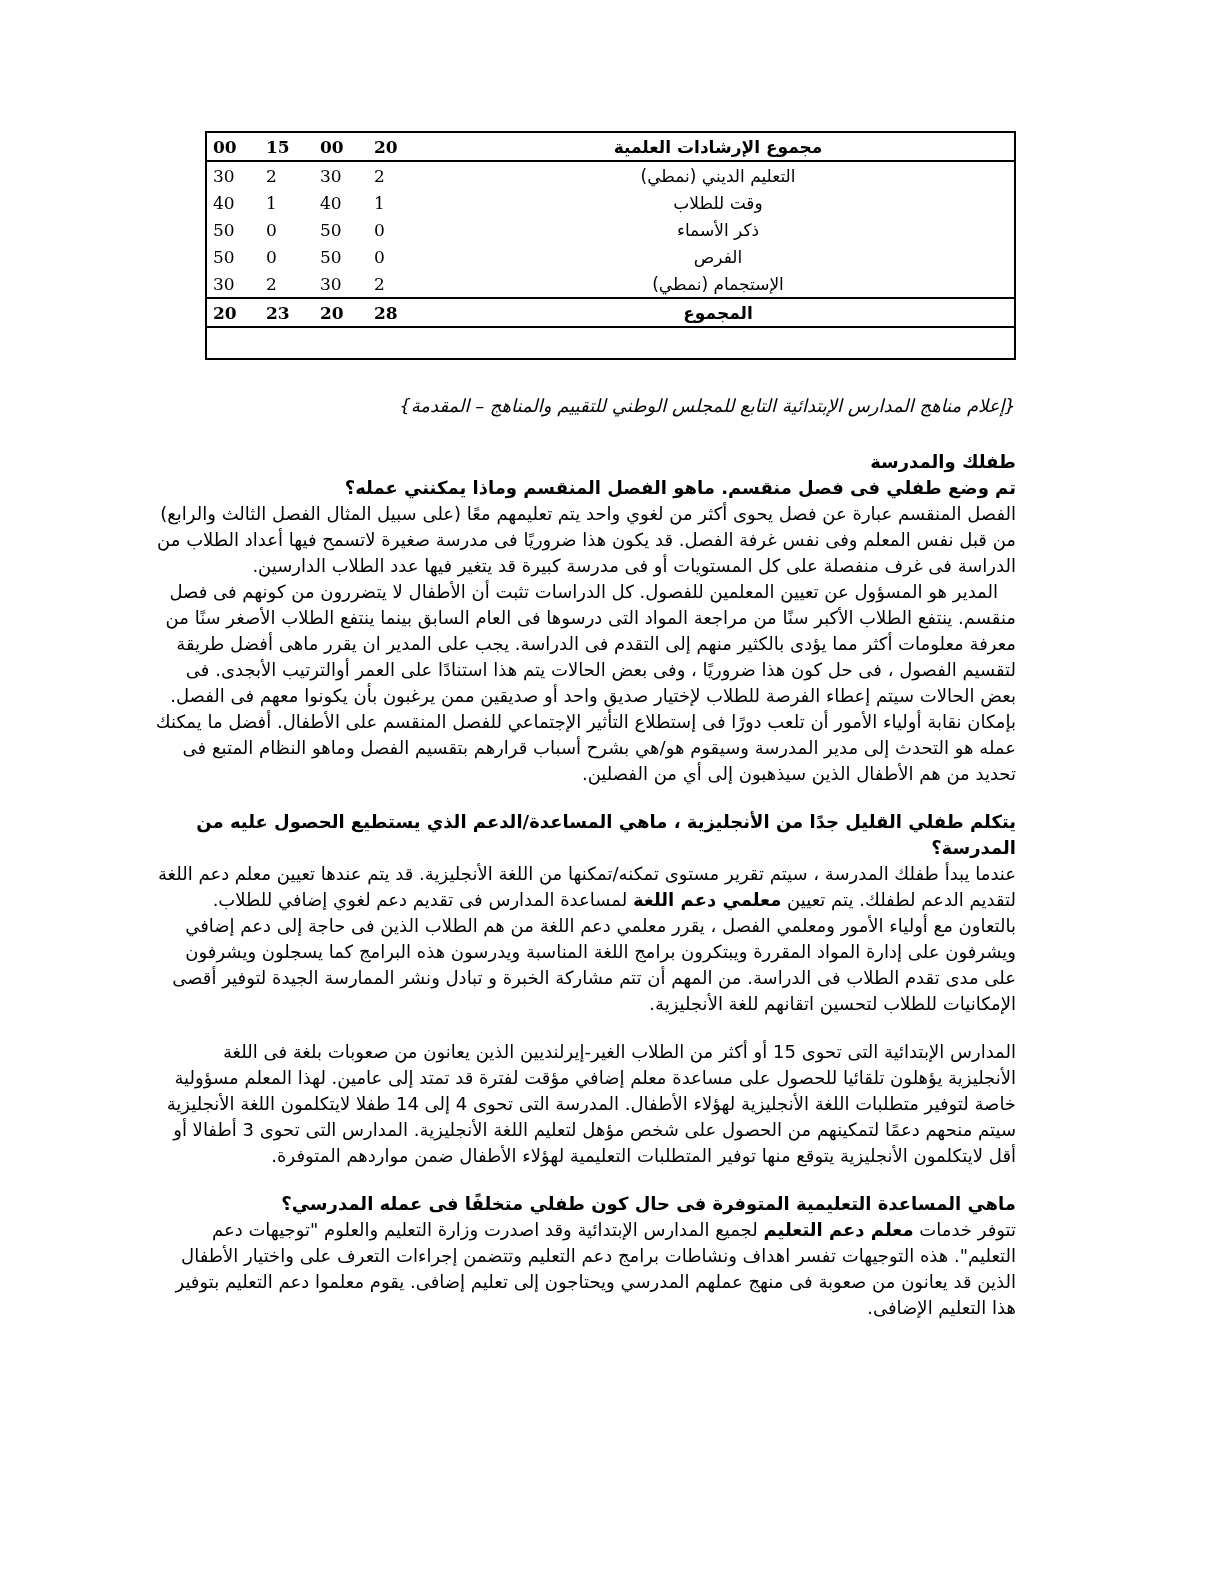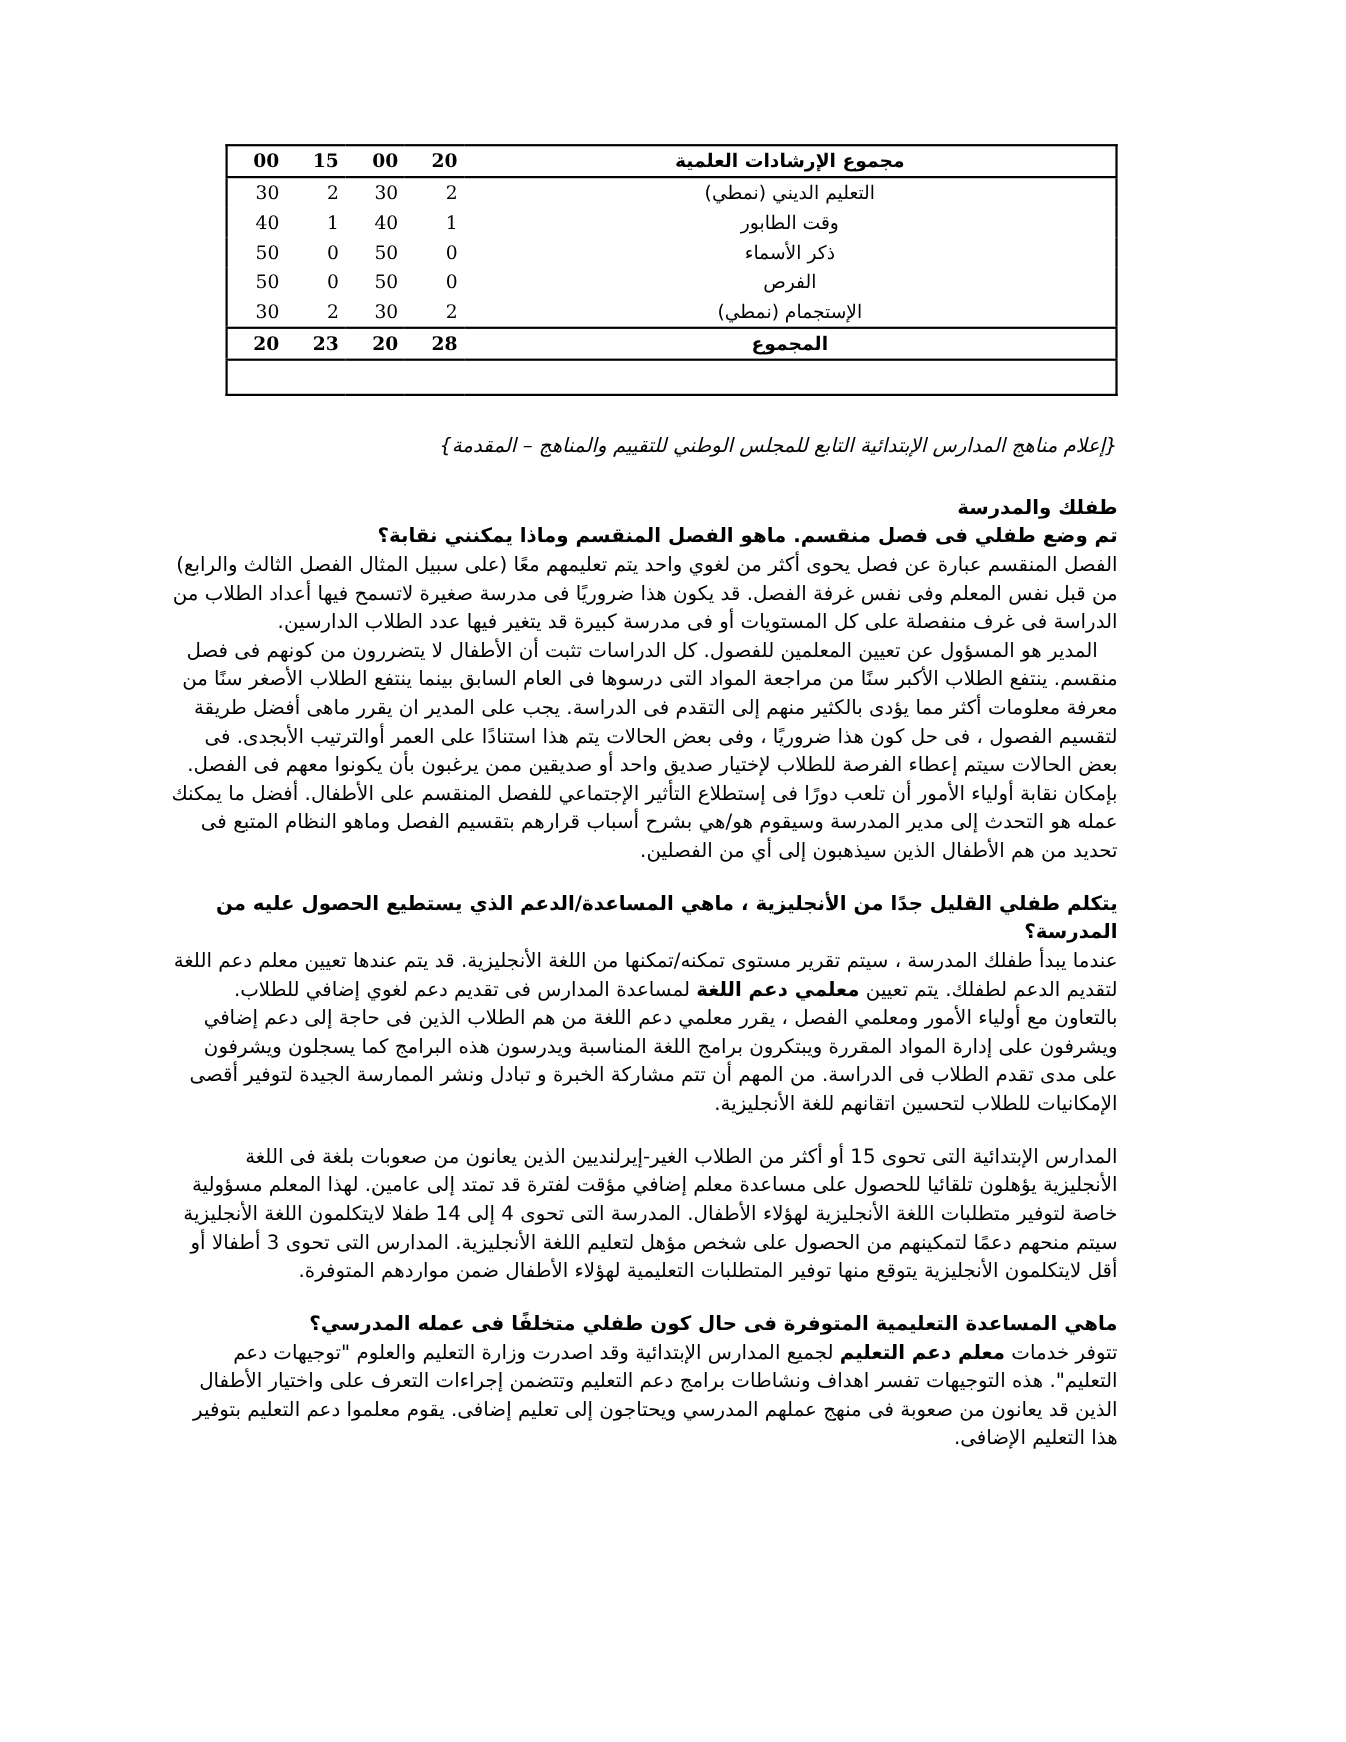--- a/index.html
+++ b/index.html
@@ -23,21 +23,21 @@
   }
   .tt td {
     padding:0 6px;
     height:27px;
     font-size:17px;
     vertical-align:middle;
     overflow:hidden;
     white-space:nowrap;
   }
   .tt td.lbl { text-align:center; }
-  .tt td.num { text-align:right; font-family:"DejaVu Serif", serif; }
+  .tt td.num { text-align:left; font-family:"DejaVu Serif", serif; }
   .tt tr.hdr td { font-weight:bold; border-bottom:2px solid #000; }
   .tt tr.total td { font-weight:bold; border-top:2px solid #000; border-bottom:2px solid #000; }
   .tt tr.empty td { height:30px; }
 
   
   .doc { margin-top:33px; font-size:18px; line-height:26px; text-align:right; }
   .note { font-style:italic; margin-bottom:30px; }
   .h1 { font-weight:bold; margin-top:30px; }
   .hq { font-weight:bold; }
   .gap { margin-top:22px; }
@@ -67,21 +67,21 @@
             <td class="num">00</td>
           </tr>
           <tr class="">
             <td class="lbl">التعليم الديني (نمطي)</td>
             <td class="num">2</td>
             <td class="num">30</td>
             <td class="num">2</td>
             <td class="num">30</td>
           </tr>
           <tr class="">
-            <td class="lbl">وقت الطابور</td>
+            <td class="lbl">وقت للطلاب</td>
             <td class="num">1</td>
             <td class="num">40</td>
             <td class="num">1</td>
             <td class="num">40</td>
           </tr>
           <tr class="">
             <td class="lbl">ذكر الأسماء</td>
             <td class="num">0</td>
             <td class="num">50</td>
             <td class="num">0</td>
@@ -115,21 +115,21 @@
             <td class="num"></td>
             <td class="num"></td>
           </tr>
         </tbody>
     </table>
 
     <div class="doc">
       <div class="note">{إعلام مناهج المدارس الإبتدائية التابع للمجلس الوطني للتقييم والمناهج – المقدمة}</div>
       <div id="docblocks">
           <div class="blk h1"><span>طفلك والمدرسة</span></div>
-          <div class="blk hq"><span>تم وضع طفلي فى فصل منقسم. ماهو الفصل المنقسم وماذا يمكنني نقابة؟</span></div>
+          <div class="blk hq"><span>تم وضع طفلي فى فصل منقسم. ماهو الفصل المنقسم وماذا يمكنني عمله؟</span></div>
           <div class="blk para"><span>الفصل المنقسم عبارة عن فصل يحوى أكثر من لغوي واحد يتم تعليمهم معًا (على سبيل المثال الفصل الثالث والرابع) من قبل نفس المعلم وفى نفس غرفة الفصل. قد يكون هذا ضروريًا فى مدرسة صغيرة لاتسمح فيها أعداد الطلاب من الدراسة فى غرف منفصلة على كل المستويات أو فى مدرسة كبيرة قد يتغير فيها عدد الطلاب الدارسين.</span></div>
           <div class="blk para ind"><span>المدير هو المسؤول عن تعيين المعلمين للفصول. كل الدراسات تثبت أن الأطفال لا يتضررون من كونهم فى فصل منقسم. ينتفع الطلاب الأكبر سنًا من مراجعة المواد التى درسوها فى العام السابق بينما ينتفع الطلاب الأصغر سنًا من معرفة معلومات أكثر مما يؤدى بالكثير منهم إلى التقدم فى الدراسة. يجب على المدير ان يقرر ماهى أفضل طريقة لتقسيم الفصول ، فى حل كون هذا ضروريًا ، وفى بعض الحالات يتم هذا استنادًا على العمر أوالترتيب الأبجدى. فى بعض الحالات سيتم إعطاء الفرصة للطلاب لإختيار صديق واحد أو صديقين ممن يرغبون بأن يكونوا معهم فى الفصل. بإمكان نقابة أولياء الأمور أن تلعب دورًا فى إستطلاع التأثير الإجتماعي للفصل المنقسم على الأطفال. أفضل ما يمكنك عمله هو التحدث إلى مدير المدرسة وسيقوم هو/هي بشرح أسباب قرارهم بتقسيم الفصل وماهو النظام المتبع فى تحديد من هم الأطفال الذين سيذهبون إلى أي من الفصلين.</span></div>
           <div class="blk hq gap"><span>يتكلم طفلي القليل جدًا من الأنجليزية ، ماهي المساعدة/الدعم الذي يستطيع الحصول عليه من المدرسة؟</span></div>
           <div class="blk para"><span>عندما يبدأ طفلك المدرسة ، سيتم تقرير مستوى تمكنه/تمكنها من اللغة الأنجليزية. قد يتم عندها تعيين معلم دعم اللغة لتقديم الدعم لطفلك. يتم تعيين </span><span class="b">معلمي دعم اللغة</span><span> لمساعدة المدارس فى تقديم دعم لغوي إضافي للطلاب. بالتعاون مع أولياء الأمور ومعلمي الفصل ، يقرر معلمي دعم اللغة من هم الطلاب الذين فى حاجة إلى دعم إضافي ويشرفون على إدارة المواد المقررة ويبتكرون برامج اللغة المناسبة ويدرسون هذه البرامج كما يسجلون ويشرفون على مدى تقدم الطلاب فى الدراسة. من المهم أن تتم مشاركة الخبرة و تبادل ونشر الممارسة الجيدة لتوفير أقصى الإمكانيات للطلاب لتحسين اتقانهم للغة الأنجليزية.</span></div>
           <div class="blk para gap"><span>المدارس الإبتدائية التى تحوى 15 أو أكثر من الطلاب الغير-إيرلنديين الذين يعانون من صعوبات بلغة فى اللغة الأنجليزية يؤهلون تلقائيا للحصول على مساعدة معلم إضافي مؤقت لفترة قد تمتد إلى عامين. لهذا المعلم مسؤولية خاصة لتوفير متطلبات اللغة الأنجليزية لهؤلاء الأطفال. المدرسة التى تحوى 4 إلى 14 طفلا لايتكلمون اللغة الأنجليزية سيتم منحهم دعمًا لتمكينهم من الحصول على شخص مؤهل لتعليم اللغة الأنجليزية. المدارس التى تحوى 3 أطفالا أو أقل لايتكلمون الأنجليزية يتوقع منها توفير المتطلبات التعليمية لهؤلاء الأطفال ضمن مواردهم المتوفرة.</span></div>
           <div class="blk hq gap"><span>ماهي المساعدة التعليمية المتوفرة فى حال كون طفلي متخلفًا فى عمله المدرسي؟</span></div>
           <div class="blk para"><span>تتوفر خدمات </span><span class="b">معلم دعم التعليم</span><span> لجميع المدارس الإبتدائية وقد اصدرت وزارة التعليم والعلوم "توجيهات دعم التعليم". هذه التوجيهات تفسر اهداف ونشاطات برامج دعم التعليم وتتضمن إجراءات التعرف على واختيار الأطفال الذين قد يعانون من صعوبة فى منهج عملهم المدرسي ويحتاجون إلى تعليم إضافى. يقوم معلموا دعم التعليم بتوفير هذا التعليم الإضافى.</span></div>
         </div>
     </div>
 

